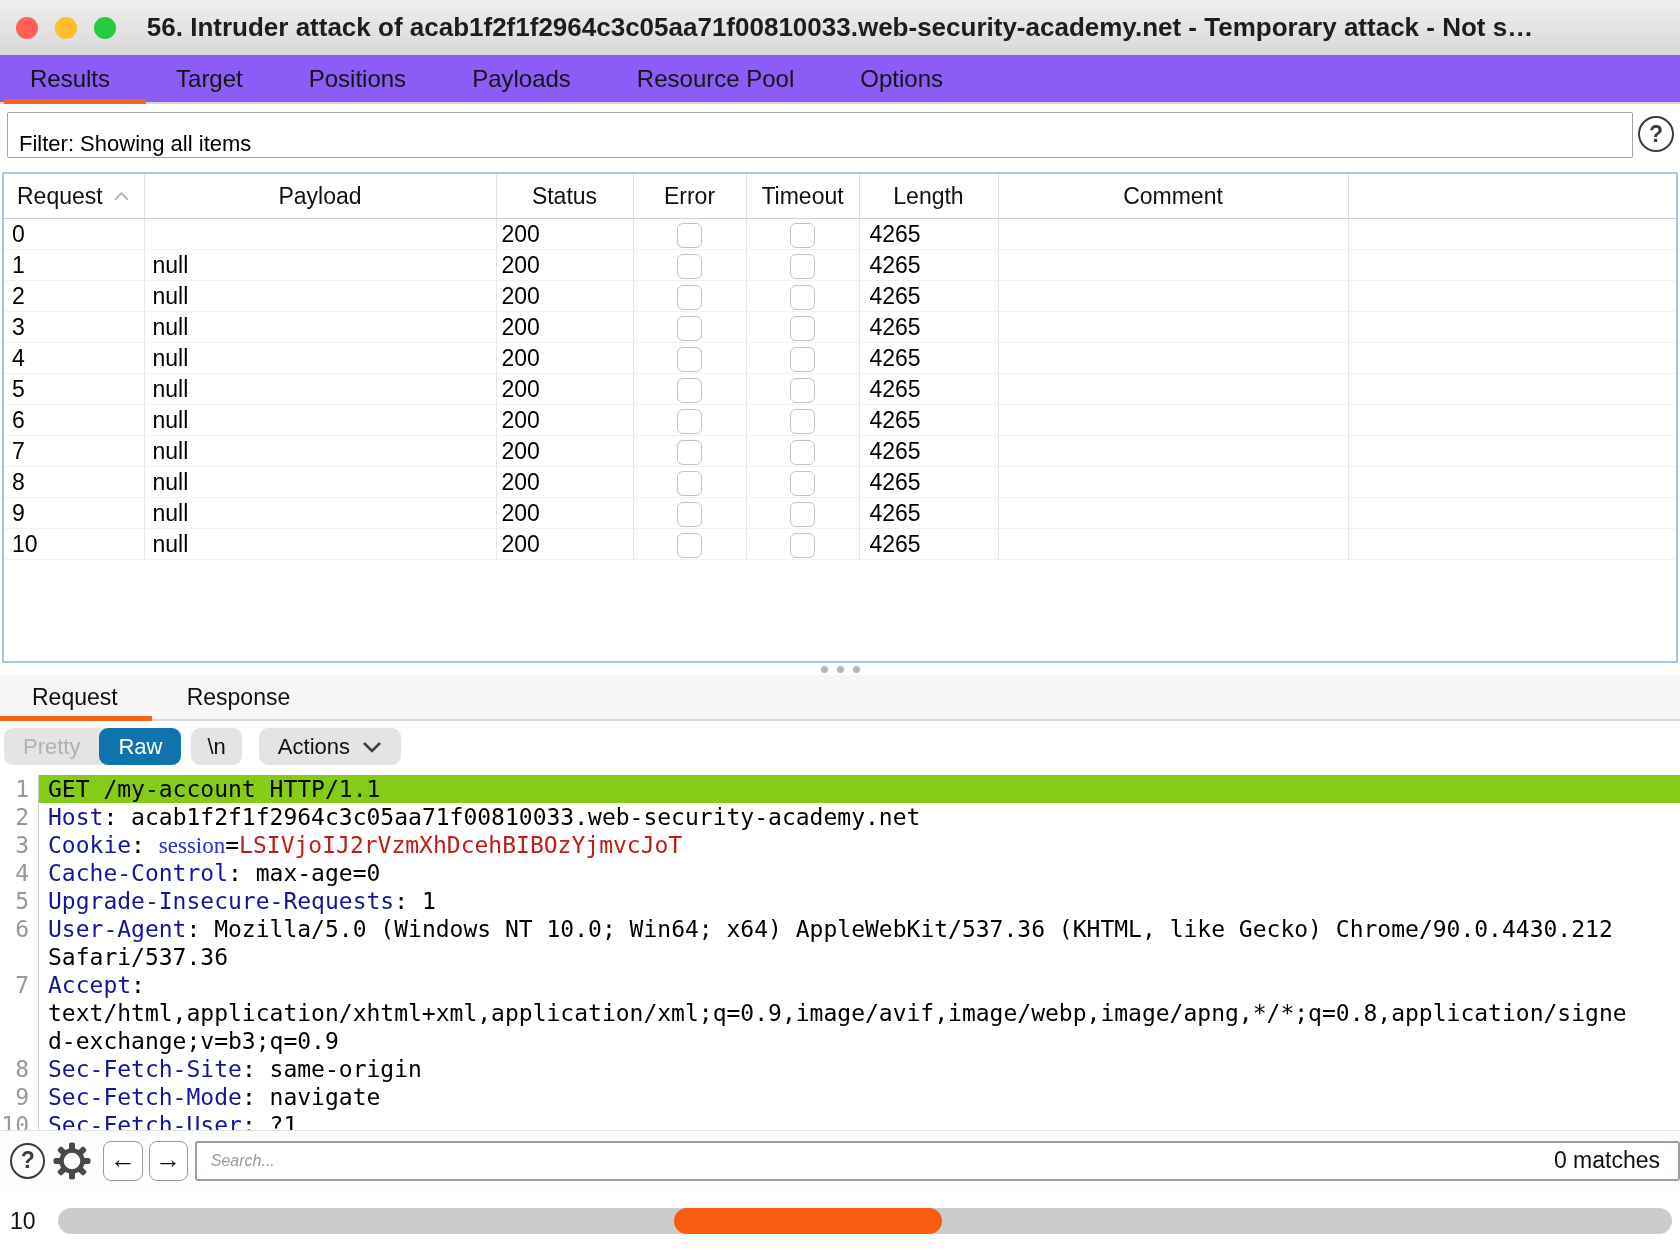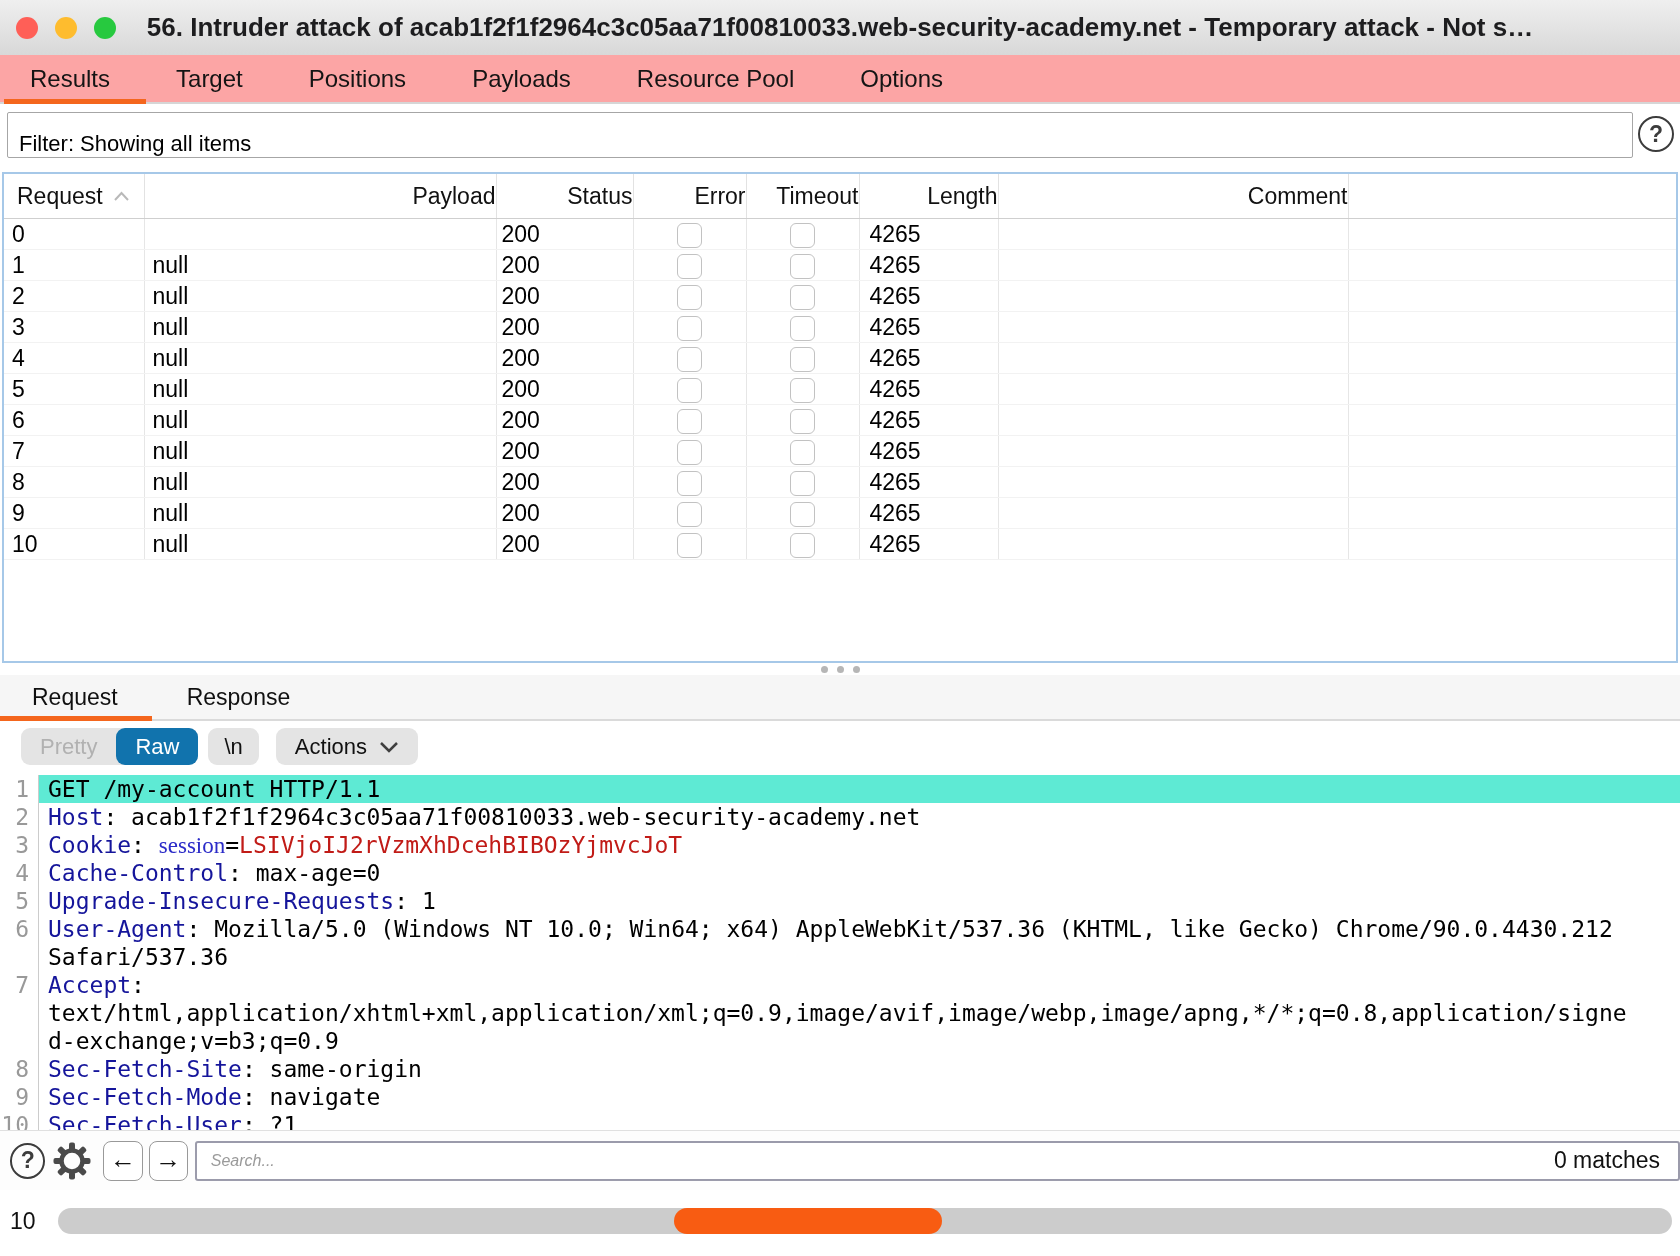--- a/index.html
+++ b/index.html
@@ -11,38 +11,38 @@
   .titlebar{position:absolute;top:0;left:0;right:0;height:56px;
     background:linear-gradient(#efefef,#d8d8d8);border-bottom:1px solid #b4b4b4;
     display:flex;align-items:center;justify-content:center;box-sizing:border-box;}
   .lights{position:absolute;left:16px;top:0;height:100%;display:flex;align-items:center;gap:17px;}
   .light{width:22px;height:22px;border-radius:50%;display:inline-block;}
   .light.red{background:var(--traffic-red);}
   .light.yellow{background:var(--traffic-yellow);}
   .light.green{background:var(--traffic-green);}
   .title{font-size:26px;font-weight:bold;color:#1d1d1f;white-space:nowrap;}
   
-  .main-tabs{position:absolute;top:55px;left:0;right:0;height:49px;background:#fca5a5;
+  .main-tabs{position:absolute;top:55px;left:0;right:0;height:49px;background:#8b5cf6;
     border-bottom:2px solid #d6d6d6;display:flex;align-items:center;column-gap:66px;
     padding-left:30px;box-sizing:border-box;}
   .mtab{font-size:24px;color:#141414;position:relative;height:100%;display:flex;align-items:center;cursor:default;white-space:nowrap;}
   .mtab.active::after{content:"";position:absolute;left:-26px;right:-36px;bottom:-2px;height:5px;background:var(--accent-orange);}
   
   .filter-bar{position:absolute;top:112px;left:7px;width:1626px;height:46px;background:#fff;
     border:1px solid #a6a6a6;border-radius:2px;display:flex;align-items:flex-end;
     padding-left:11px;box-sizing:border-box;font-size:22px;}
   .help-btn{width:36px;height:36px;border:2.5px solid #3c3c3c;border-radius:50%;color:#3c3c3c;
     background:transparent;font-size:23px;font-weight:bold;display:flex;align-items:center;
     justify-content:center;box-sizing:border-box;padding:0;font-family:inherit;}
   .filter-help{position:absolute;top:116px;right:6px;}
   
   .results{position:absolute;top:172px;left:2px;right:2px;height:491px;border:2px solid var(--table-focus-border);
     background:#fff;box-sizing:border-box;overflow:hidden;}
   table{border-collapse:collapse;table-layout:fixed;width:1672px;font-size:23px;}
-  th{height:44px;font-weight:normal;text-align:right;color:#111;padding:0;
+  th{height:44px;font-weight:normal;text-align:center;color:#111;padding:0;
     border-bottom:1px solid #cfcfcf;border-right:1px solid #e2e2e2;white-space:nowrap;}
   th.col-request{text-align:left;padding-left:13px;}
   th.col-filler,td.cell-filler{border-right:none;}
   .sort-ic{margin-left:10px;vertical-align:2px;}
   td{height:30px;padding:0;border-right:1px solid #e6e6e6;border-bottom:1px solid #f2f2f2;white-space:nowrap;overflow:hidden;}
   td.cell-request{padding-left:8px;}
   td.cell-payload{padding-left:8px;}
   td.cell-status{padding-left:5px;}
   td.cell-length{padding-left:10px;}
   td.cell-error,td.cell-timeout{text-align:center;}
@@ -53,36 +53,36 @@
     justify-content:center;gap:9px;}
   .dot{width:7px;height:7px;border-radius:50%;background:#b6b6b6;}
   
   .msg-tabs{position:absolute;top:675px;left:0;right:0;height:46px;background:#f6f6f6;
     border-bottom:2px solid #dadada;display:flex;align-items:center;column-gap:69px;
     padding-left:32px;box-sizing:border-box;}
   .mgtab{font-size:23px;color:#101010;position:relative;height:100%;display:flex;align-items:center;white-space:nowrap;}
   .mgtab.active::after{content:"";position:absolute;left:-32px;width:152px;bottom:-2px;height:5px;background:var(--accent-orange);}
   
   .ed-toolbar{position:absolute;top:721px;left:0;right:0;height:51px;background:#fff;
-    display:flex;align-items:center;padding-left:21px;box-sizing:border-box;}
+    display:flex;align-items:center;padding-left:4px;box-sizing:border-box;}
   .seg{display:flex;background:#e4e4e4;border-radius:9px;height:37px;align-items:stretch;}
   .seg-btn{border:none;background:transparent;font-size:22px;padding:0 19px;font-family:inherit;}
   .seg-btn.disabled{color:#b1b1b1;}
   .seg-btn.active{background:var(--raw-selected-blue);color:#fff;border-radius:9px;}
   .tb-btn{height:37px;background:#e4e4e4;border:none;border-radius:9px;font-size:22px;color:#111;
     padding:0 16px;margin-left:10px;font-family:inherit;display:flex;align-items:center;gap:12px;}
   .tb-btn.actions{margin-left:17px;padding:0 19px;}
   
   .editor{position:absolute;top:772px;left:0;right:0;height:358px;overflow:hidden;background:#fff;
     font-family:"DejaVu Sans Mono",monospace;font-size:23px;padding-top:3px;box-sizing:border-box;}
   .ln{display:flex;height:28px;line-height:28px;white-space:pre;}
   .gut{width:39px;flex:none;box-sizing:border-box;padding-right:9px;text-align:right;color:#999;
     border-right:1px solid #ccc;background:#fff;}
   .lc{flex:1;padding-left:9px;}
-  .ln.hl .lc{background:#5eead4;}
+  .ln.hl .lc{background:#84cc16;}
   .sh{color:var(--syntax-header-name);}
   .sn{color:var(--syntax-param-name);font-family:Liberation Serif, serif;}
   .sv{color:var(--syntax-param-value);}
   
   .search-bar{position:absolute;top:1130px;left:0;right:0;height:60px;background:#fdfdfd;
     border-top:1px solid #e0e0e0;display:flex;align-items:center;box-sizing:border-box;}
   .sb-help{margin-left:10px;}
   .gear-btn{margin-left:8px;border:none;background:transparent;padding:0;display:flex;align-items:center;}
   .nav-btn{width:40px;height:40px;border:1.5px solid #999;border-radius:8px;background:#fff;
     font-size:26px;color:#111;display:flex;align-items:center;justify-content:center;

